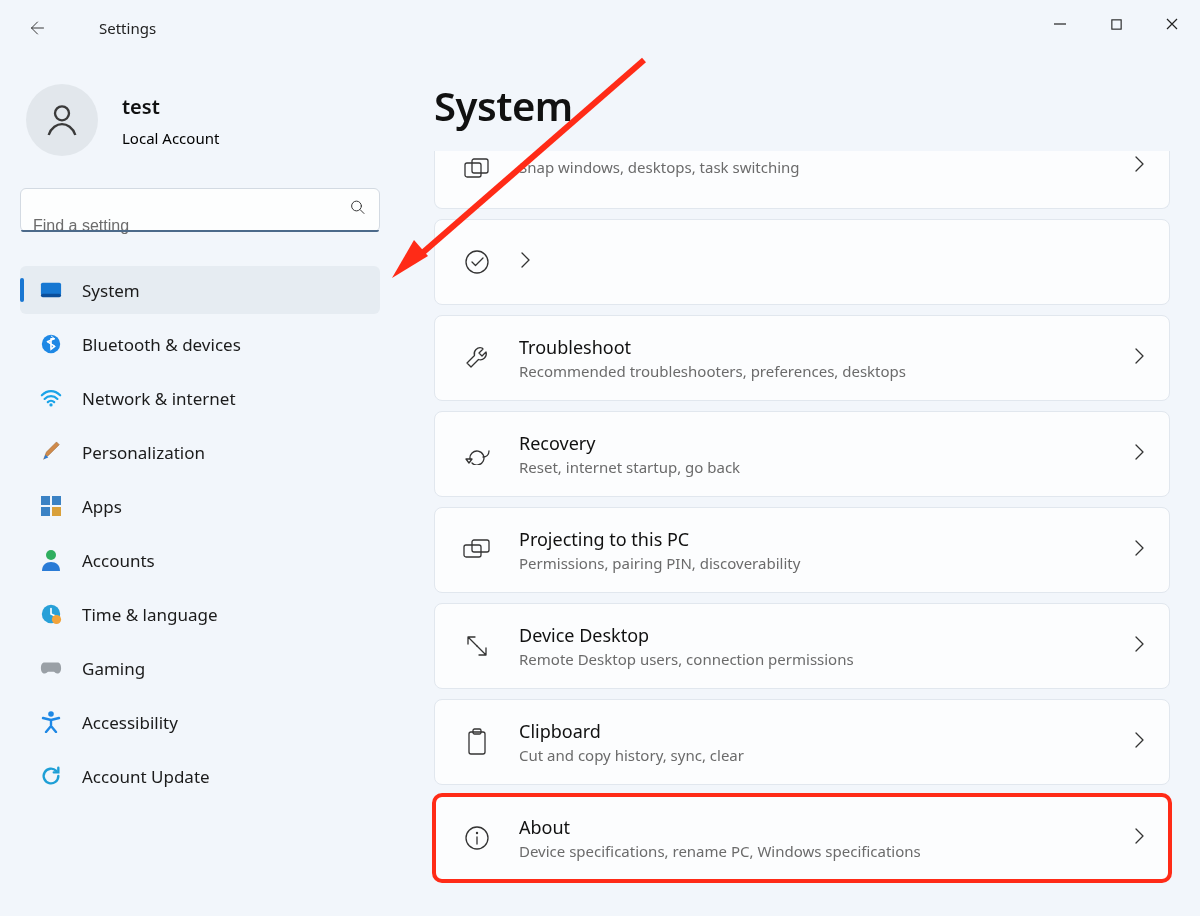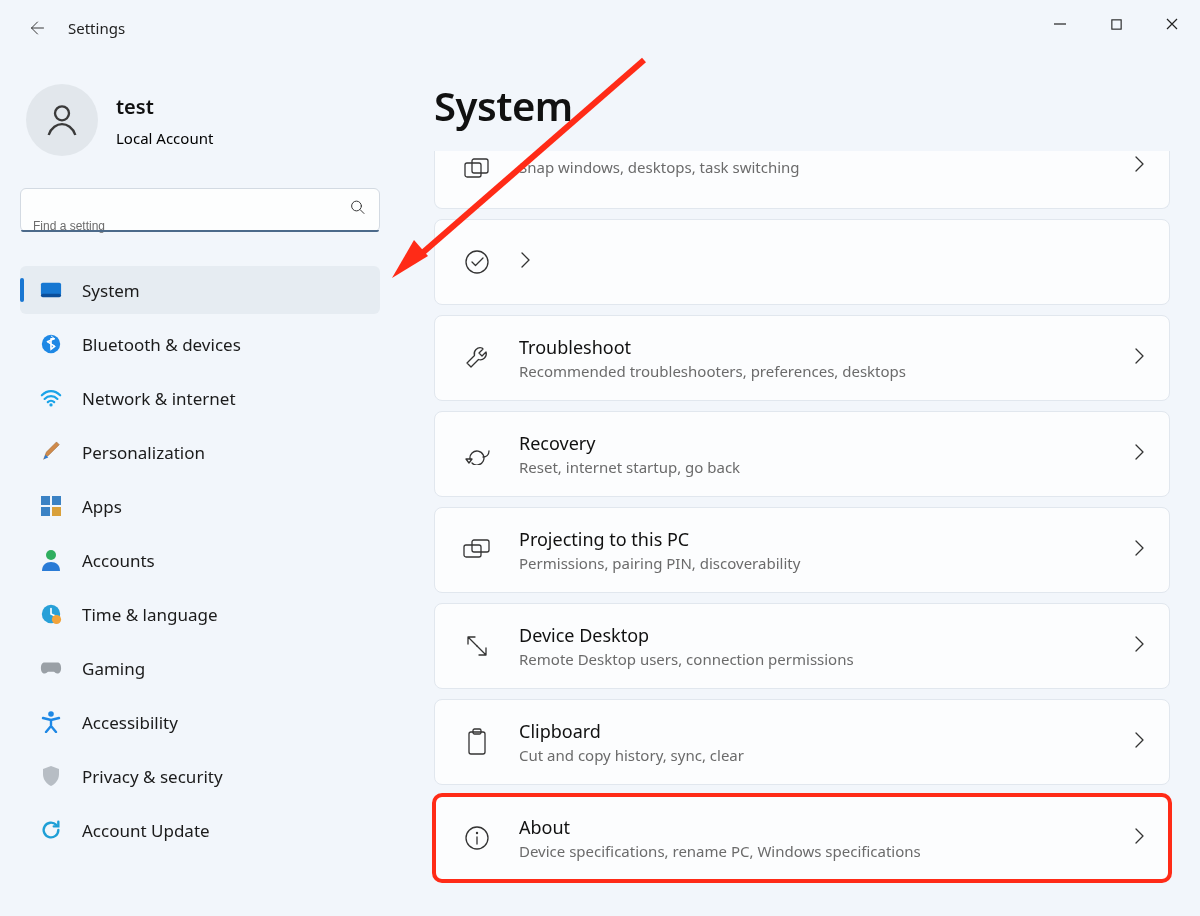--- a/index.html
+++ b/index.html
@@ -14,20 +14,21 @@
   }
   
   .titlebar {
     position: absolute;
     top: 0; left: 0; right: 0;
     height: 56px;
     display: flex;
     align-items: center;
     padding-left: 24px;
     font-size: 15px;
+    gap: 31px;
   }
   .back-btn {
     width: 24px; height: 24px;
     display: flex; align-items: center; justify-content: center;
     margin-right: 20px;
     color: #777;
   }
   .title-label { font-size: 15px; color: #222; }
   .window-controls {
     position: absolute;
@@ -46,21 +47,21 @@
   
   .sidebar {
     position: absolute;
     left: 20px;
     top: 78px;
     width: 360px;
   }
   .account {
     display: flex;
     align-items: center;
-    gap: 18px;
+    gap: 24px;
     padding: 6px 6px 26px 6px;
   }
   .avatar {
     width: 72px; height: 72px;
     border-radius: 50%;
     background: #e2e7ec;
     display: flex;
     align-items: center;
     justify-content: center;
   }
@@ -73,21 +74,21 @@
     background: #fdfefe;
     border: 1px solid #d3dae2;
     border-radius: 6px;
     display: flex;
     align-items: center;
     padding: 0 44px 0 12px;
     margin-top: 6px;
   }
   .search input {
     border: none; outline: none; width: 100%;
-    font-size: 12px; background: transparent; color: #737373; margin-top: 32px;
+    font-size: 16px; background: transparent; color: #737373; margin-top: 32px;
   }
   .search input::placeholder { color: #6c6c6c; }
   .search-underline {
     position: absolute; bottom: -1px; left: 0; right: 0;
     height: 2px; background: #4c6a8a; border-radius: 0 0 6px 6px;
   }
   .search .icon-right {
     position: absolute; right: 12px; top: 50%; transform: translateY(-50%);
     color: #555;
   }
@@ -324,28 +325,20 @@
       <span class="nav-icon">
         <svg width="20" height="22" viewBox="0 0 20 22">
             <circle cx="10" cy="3" r="2.8" fill="#1e88e5"></circle>
             <path d="M2 7l8 2 8-2M10 9v6m0 0l-5 6m5-6l5 6" stroke="#1e88e5" stroke-width="2.4" fill="none" stroke-linecap="round"></path>
           </svg>
       </span>
       <span>Accessibility</span>
     </div>
     <div class="nav-item">
       <span class="nav-icon">
-        <svg width="20" height="22" viewBox="0 0 20 22">
-            <path d="M10 1l8 3v5c0 6-4 10-8 12C6 19 2 15 2 9V4l8-3z" fill="#b7bdc4"></path>
-          </svg>
-      </span>
-      <span>Privacy &amp; security</span>
-    </div>
-    <div class="nav-item">
-      <span class="nav-icon">
         <svg width="22" height="22" viewBox="0 0 24 24">
             <path d="M20 12a8 8 0 1 1-2.3-5.6" fill="none" stroke="#1e9fd6" stroke-width="2.6" stroke-linecap="round"></path>
             <path d="M20 3v5h-5" fill="none" stroke="#1e9fd6" stroke-width="2.6" stroke-linecap="round"></path>
           </svg>
       </span>
       <span>Account Update</span>
     </div>
   </div>
 </div>
 

